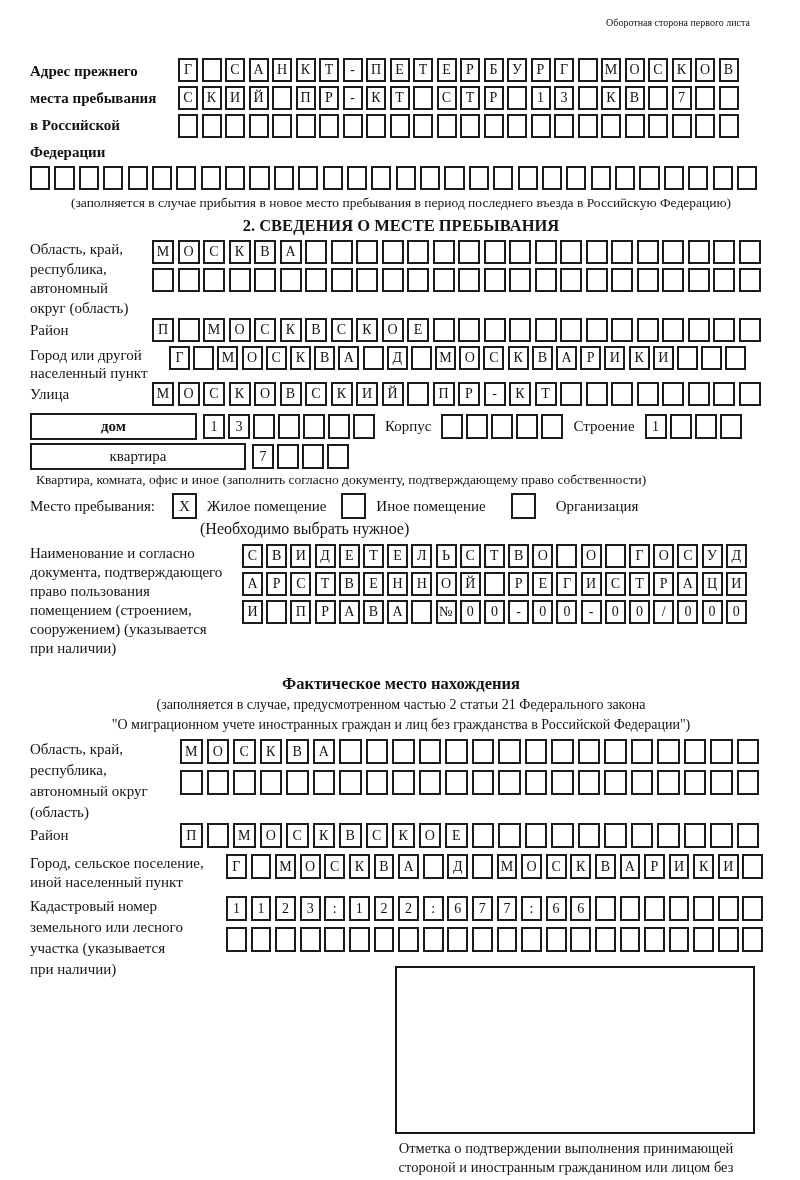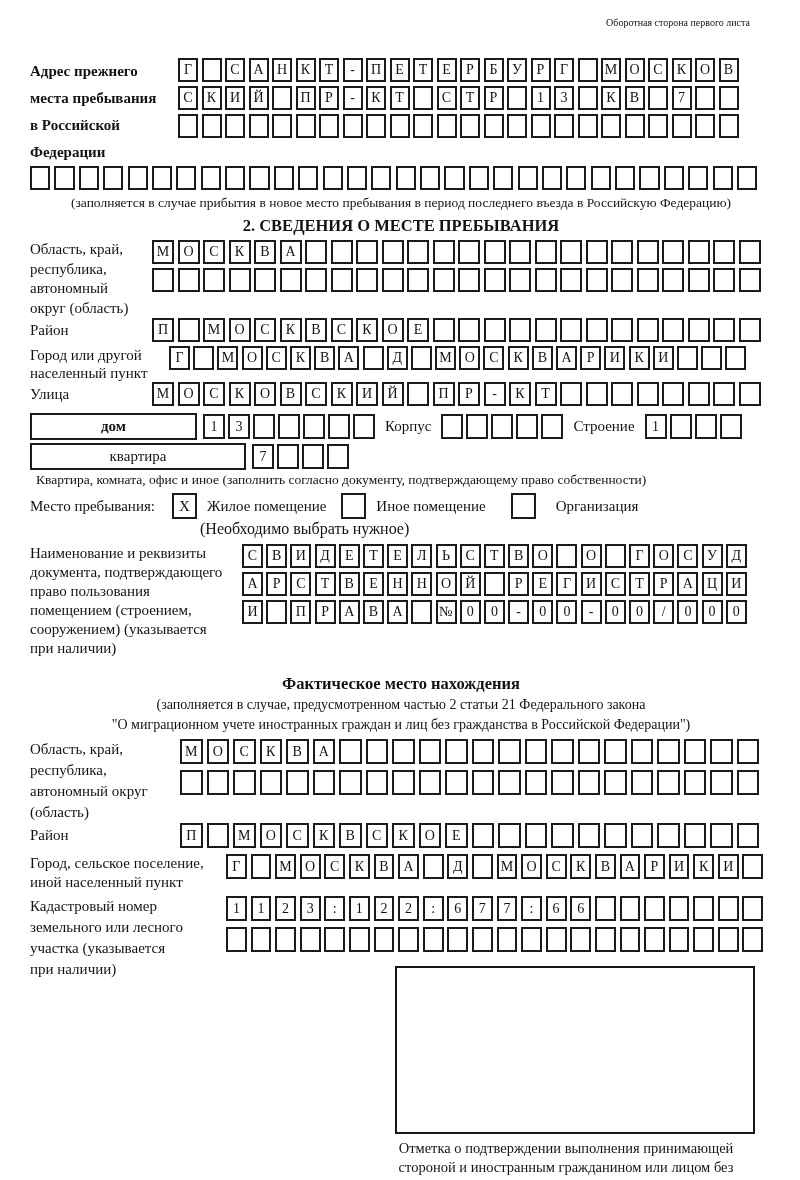--- a/index.html
+++ b/index.html
@@ -400,21 +400,21 @@
     <div class="txt" style="margin:0 10px;">Жилое помещение</div>
     <div class="chk" style="margin-left:5px;"></div>
     <div class="txt" style="margin:0 10px;">Иное помещение</div>
     <div class="chk" style="margin-left:15px;"></div>
     <div class="txt" style="margin:0 10px 0 20px;">Организация</div>
   </div>
   <div class="note">(Необходимо выбрать нужное)</div>
 
   <div class="field docfield">
     <div class="flabel w212 lh19">
-        <div class="lline">Наименование и реквизиты</div>
+        <div class="lline">Наименование и согласно</div>
         <div class="lline">документа, подтверждающего</div>
         <div class="lline">право пользования</div>
         <div class="lline">помещением (строением,</div>
         <div class="lline">сооружением) (указывается</div>
         <div class="lline">при наличии)</div>
       </div>
     <div class="rows">
       <div class="cells cw21">
           <span class="cell">С</span>
           <span class="cell">В</span>

